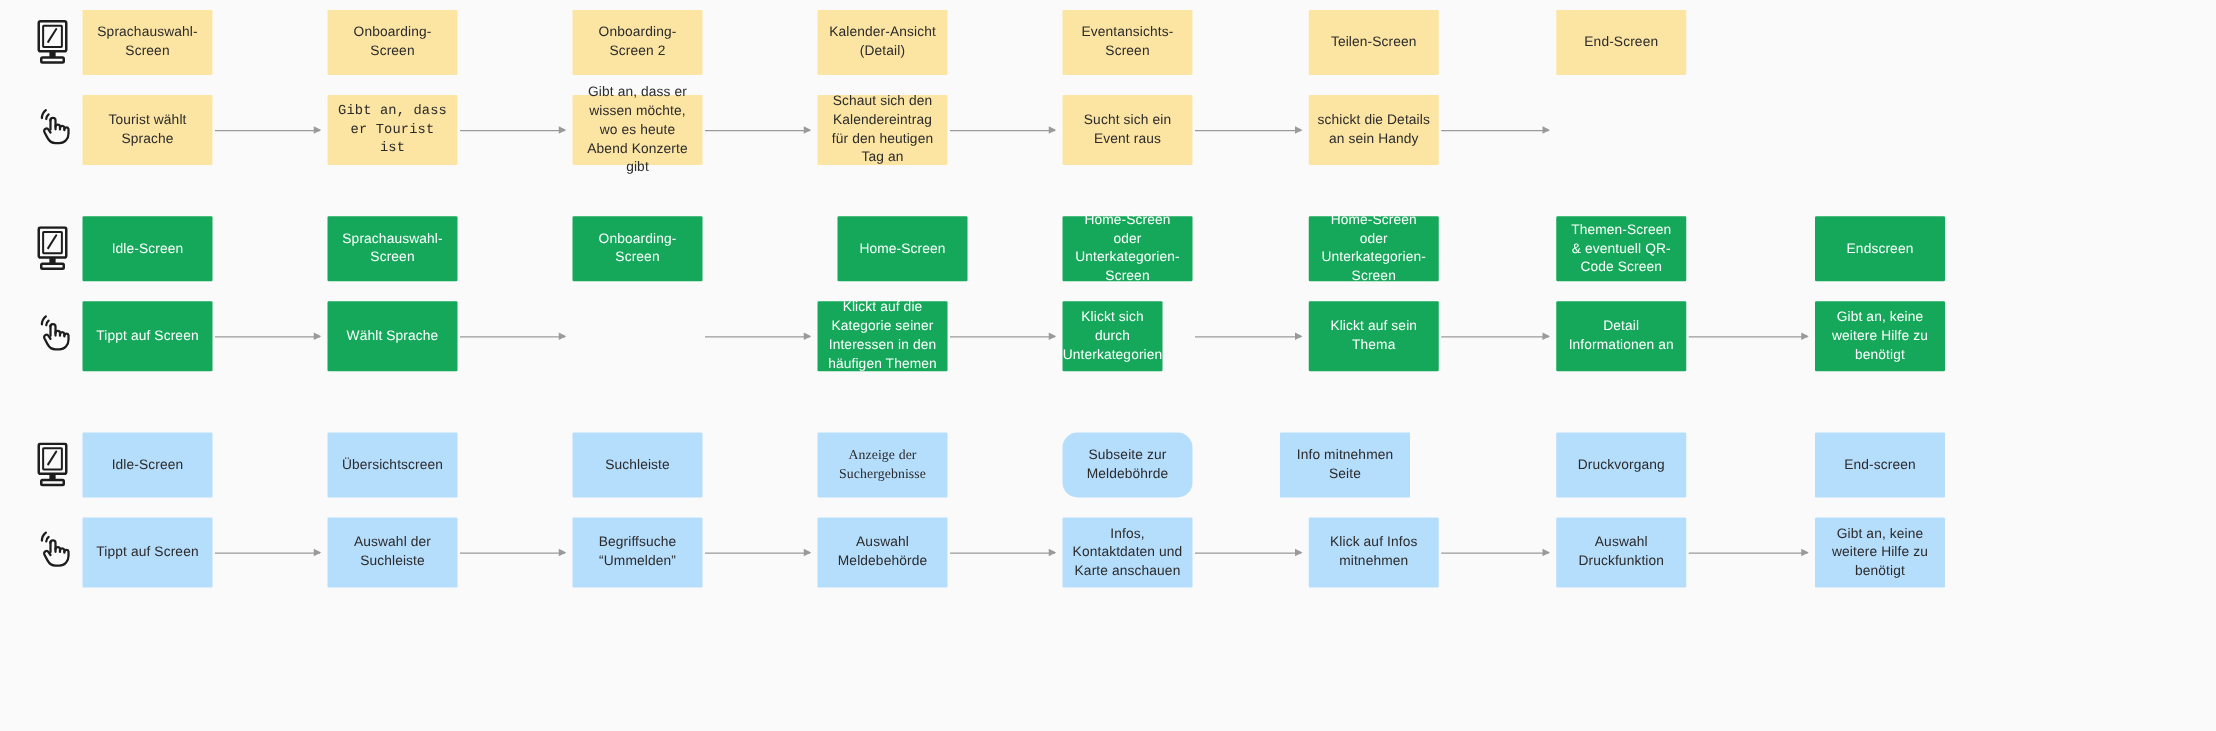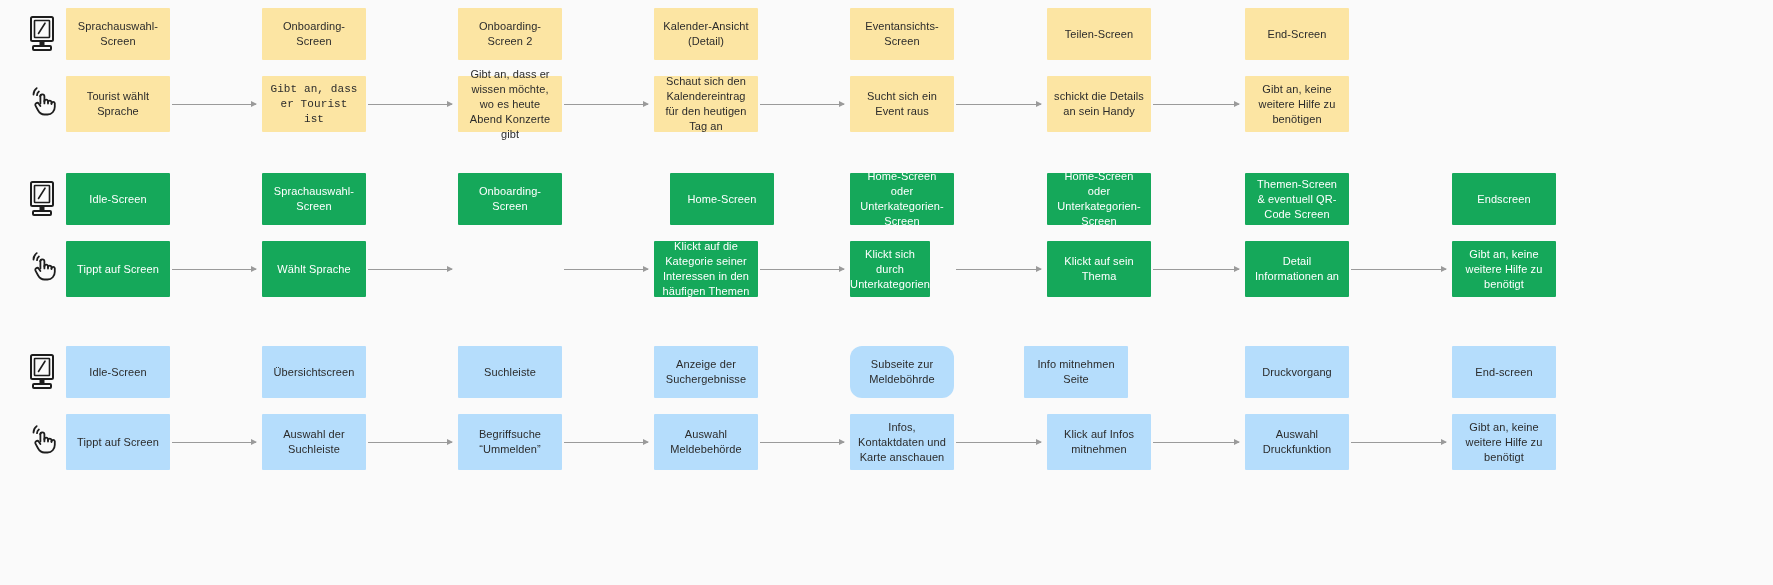--- a/index.html
+++ b/index.html
@@ -133,21 +133,20 @@
         <div class="node action yellow" style="left: 262px; width: 104px; font-family: Liberation Mono, monospace;">Gibt an, dass er Tourist ist</div>
         <div class="arrow" style="left: 368px; width: 84px; top: 28px;"></div>
         <div class="node action yellow" style="left: 458px; width: 104px;">Gibt an, dass er wissen möchte, wo es heute Abend Konzerte gibt</div>
         <div class="arrow" style="left: 564px; width: 84px; top: 28px;"></div>
         <div class="node action yellow" style="left: 654px; width: 104px;">Schaut sich den Kalendereintrag für den heutigen Tag an</div>
         <div class="arrow" style="left: 760px; width: 84px; top: 28px;"></div>
         <div class="node action yellow" style="left: 850px; width: 104px;">Sucht sich ein Event raus</div>
         <div class="arrow" style="left: 956px; width: 85px; top: 28px;"></div>
         <div class="node action yellow" style="left: 1047px; width: 104px;">schickt die Details an sein Handy</div>
         <div class="arrow" style="left: 1153px; width: 86px; top: 28px;"></div>
-        <div class="node action yellow" style="left: 1245px; width: 104px;">Gibt an, keine weitere Hilfe zu benötigen</div>
       </div>
     </div>
     <div class="lane lane-2" style="top: 165px;">
       <div class="lane-icon icon-screens">
         <svg width="30" height="36" viewBox="0 0 30 36" fill="none">
           <rect x="4" y="1" width="22" height="24" rx="1.5" stroke="#1d1d1d" stroke-width="2"></rect>
           <rect x="7.5" y="4.5" width="15" height="17" rx="0.5" stroke="#1d1d1d" stroke-width="1.6"></rect>
           <path d="M11.5 17.5 L18 7.2" stroke="#1d1d1d" stroke-width="1.6" stroke-linecap="round"></path>
           <path d="M10.6 15.1 L16.2 15.1" stroke="#1d1d1d" stroke-width="1.1" stroke-linecap="round" opacity="0"></path>
           <rect x="12.5" y="25" width="5" height="5" fill="#1d1d1d"></rect>
@@ -211,21 +210,21 @@
           <path d="M13.4 20.6V13.3a2 2 0 0 1 4 0v7.1" stroke="#1d1d1d" stroke-width="1.8" stroke-linecap="round"></path>
           <path d="M17.4 18.4a1.8 1.8 0 0 1 3.6 0v2.1" stroke="#1d1d1d" stroke-width="1.8" stroke-linecap="round"></path>
           <path d="M21 19.1a1.8 1.8 0 0 1 3.5 0v2" stroke="#1d1d1d" stroke-width="1.8" stroke-linecap="round"></path>
           <path d="M24.5 20.2a1.7 1.7 0 0 1 3.3 0v3.5c0 4.4-3 7.8-7.3 7.8h-3.1c-3.2 0-5-1.6-6.4-4.2l-2.4-4.5a1.9 1.9 0 0 1 3.2-2.1l1.6 2.3" stroke="#1d1d1d" stroke-width="1.8" stroke-linecap="round" stroke-linejoin="round"></path>
         </svg>
       </div>
       <div class="sub-row sub-screens">
         <div class="node screen blue" style="left: 66px; width: 104px;">Idle-Screen</div>
         <div class="node screen blue" style="left: 262px; width: 104px;">Übersichtscreen</div>
         <div class="node screen blue" style="left: 458px; width: 104px;">Suchleiste</div>
-        <div class="node screen blue" style="left: 654px; width: 104px;">Anzeige der Suchergebnisse</div>
+        <div class="node screen blue" style="left: 654px; width: 104px; font-family: Liberation Serif, serif;">Anzeige der Suchergebnisse</div>
         <div class="node screen blue" style="left: 850px; width: 104px; border-radius: 12px;">Subseite zur Meldeböhrde</div>
         <div class="node screen blue" style="left: 1024px; width: 104px;">Info mitnehmen Seite</div>
         <div class="node screen blue" style="left: 1245px; width: 104px;">Druckvorgang</div>
         <div class="node screen blue" style="left: 1452px; width: 104px;">End-screen</div>
       </div>
       <div class="sub-row sub-actions">
         <div class="node action blue" style="left: 66px; width: 104px;">Tippt auf Screen</div>
         <div class="arrow" style="left: 172px; width: 84px; top: 28px;"></div>
         <div class="node action blue" style="left: 262px; width: 104px;">Auswahl der Suchleiste</div>
         <div class="arrow" style="left: 368px; width: 84px; top: 28px;"></div>

